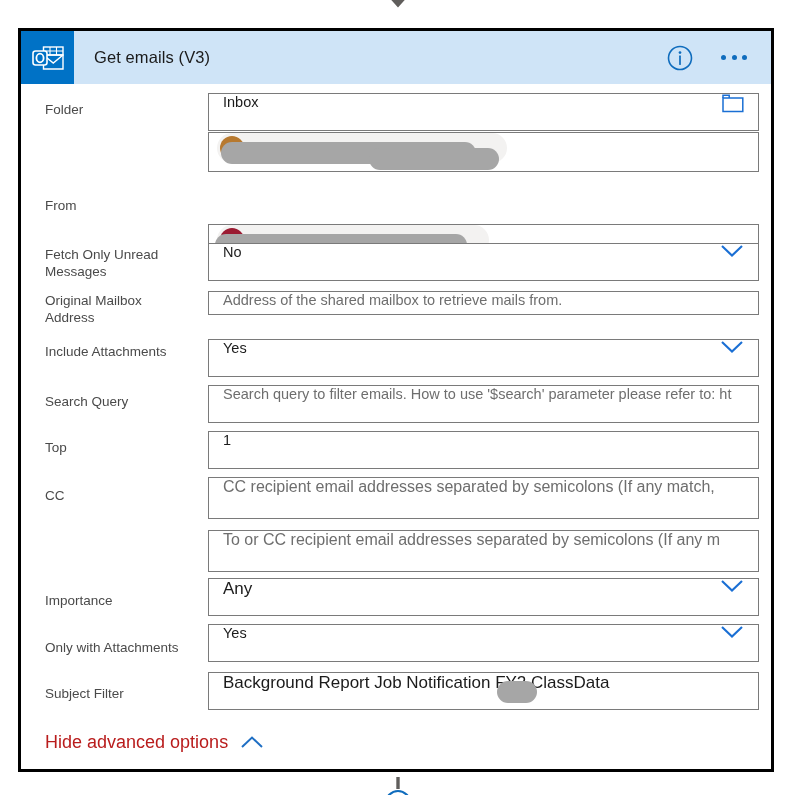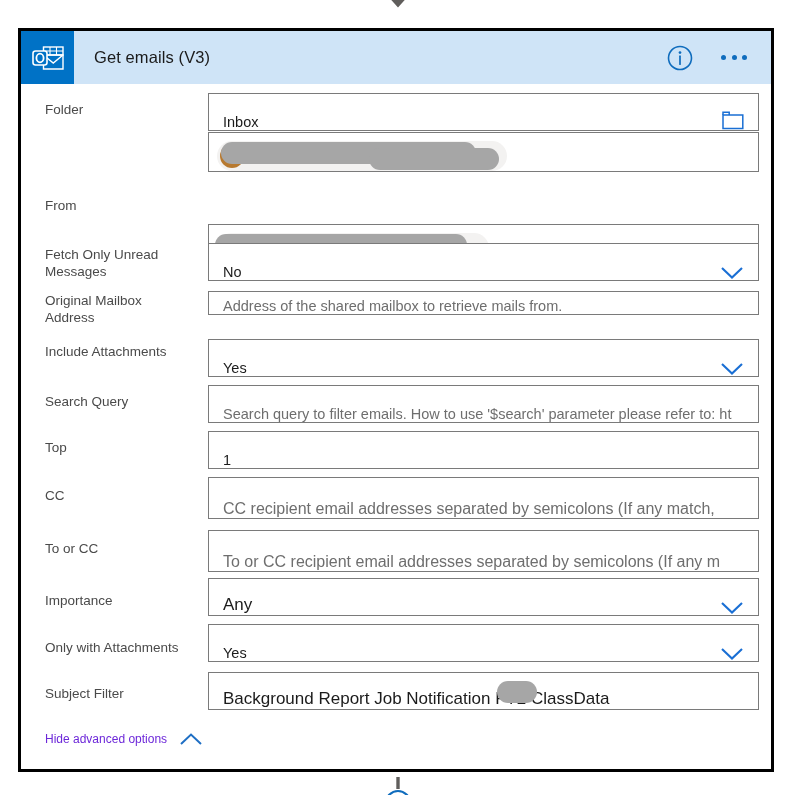--- a/index.html
+++ b/index.html
@@ -86,21 +86,21 @@
     line-height: 17px;
     white-space: pre-line;
   }
   .ctrl {
     position: absolute;
     left: 187px;
     width: 551px;
     border: 1px solid #7a7a7a;
     background: #ffffff;
     display: flex;
-    align-items: flex-end;
+    align-items: flex-start;
     overflow: hidden;
   }
   .ctrl-inner {
     flex: 1 1 auto;
     padding: 0 14px;
     font-size: 14.5px;
     color: #1b1b1b;
     white-space: nowrap;
     overflow: hidden;
   }
@@ -154,22 +154,22 @@
     background: #a6a6a6;
     border-radius: 999px;
     pointer-events: none;
   }
 
   
   .adv-link {
     position: absolute;
     left: 24px;
     display: flex; align-items: center; gap: 12px;
-    color: #6d28d9;
-    font-size: 12px;
+    color: #b91c1c;
+    font-size: 18px;
     cursor: pointer;
   }
   .adv-link svg { display: block; }
 </style>
 </head>
 <body>
 
 <div id="root">
 
   <div class="connector-top">
@@ -289,21 +289,20 @@
       <div class="lbl" style="top:355px;">Top</div>
       <div class="ctrl" style="top:347px; height:38px;">
         <div class="ctrl-inner">1</div>
       </div>
 
       <div class="lbl" style="top:403px;">CC</div>
       <div class="ctrl" style="top:393px; height:42px;">
         <div class="ctrl-inner ph big">CC recipient email addresses separated by semicolons (If any match,</div>
       </div>
 
-      <div class="lbl" style="top:456px;">To or CC</div>
       <div class="ctrl" style="top:446px; height:42px;">
         <div class="ctrl-inner ph big">To or CC recipient email addresses separated by semicolons (If any m</div>
       </div>
 
       <div class="lbl" style="top:508px;">Importance</div>
       <div class="ctrl" style="top:494px; height:38px;">
         <div class="ctrl-inner sub">Any</div>
         <div class="ctrl-affix">
           <svg width="24" height="14" viewBox="0 0 24 14">
               <path d="M2 2 L12 11.6 L22 2" fill="none" stroke="#1a6fd4" stroke-width="2.1"></path>

